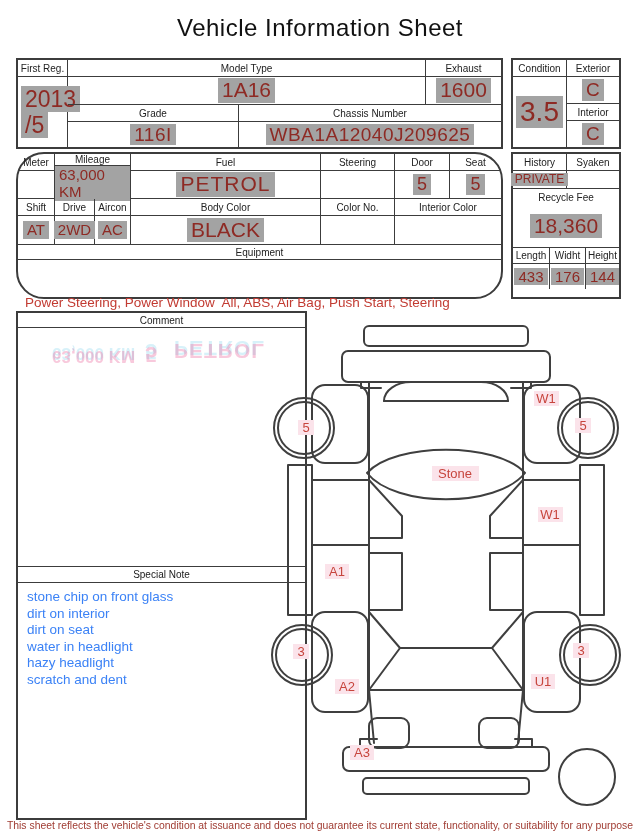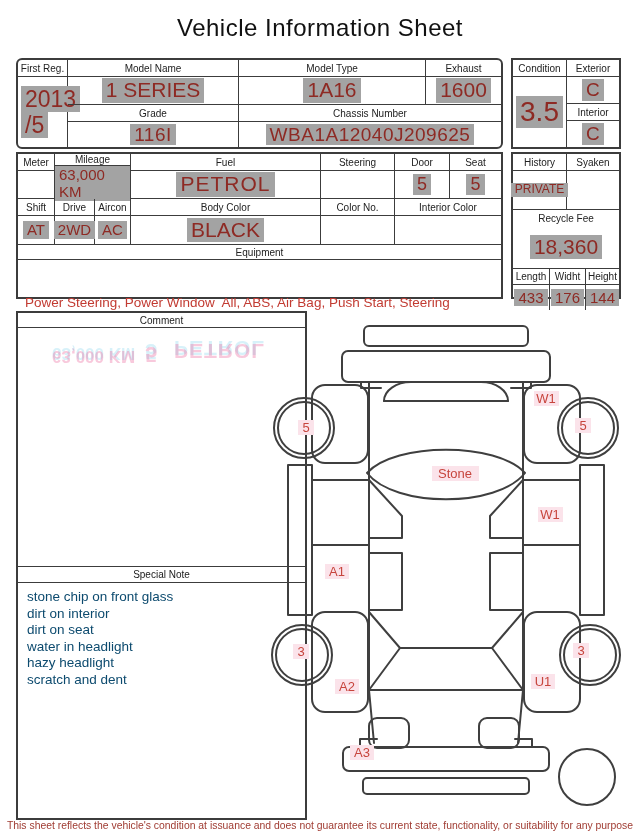--- a/index.html
+++ b/index.html
@@ -18,49 +18,43 @@
   .val{flex:1;display:flex;align-items:center;justify-content:center;}
   .pink{background:#a3a3a3;color:#8e2a24;padding:0 4px;line-height:1.15;}
   .v22{font-size:21px;}  .v20{font-size:19px;letter-spacing:.5px;}
   .v16{font-size:15px;}  .v18{font-size:18px;} .v28{font-size:28px;}
   .v13{font-size:12px;}
   .eq-text{flex:1;padding:3px 7px;color:#c23b32;font-size:13.5px;line-height:16px;white-space:pre-wrap;}
   .firstreg{flex:1;display:flex;flex-direction:column;justify-content:center;align-items:flex-start;
             padding-left:3px;font-size:23px;color:#8e2a24;}
   .ghost{position:absolute;color:rgba(235,90,150,.33);transform:scaleY(-1);
          text-shadow:0 3px 0 rgba(110,205,235,.28);font-weight:bold;}
-  .sn-line{color:#0c4a6e;font-size:13.5px;line-height:16.5px;}
+  .sn-line{color:#3b82f6;font-size:13.5px;line-height:16.5px;}
   .footer{position:absolute;top:820px;left:0;width:100%;text-align:center;
           font-size:10.4px;color:#a03c33;}
   svg text{font-family:"Liberation Sans",sans-serif;}
 </style>
 </head>
 <body>
 
 <div class="page">
 
   <div class="title">Vehicle Information Sheet</div>
 
-  <div class="box" style="left:16px;top:58px;width:487px;height:91px;border-radius:6px;">
+  <div class="box" style="left:16px;top:58px;width:487px;height:91px;">
     <div style="display:flex;height:100%;">
       <div class="fieldcell" style="width:50px;">
         <div class="hdr">First Reg.</div>
         <div class="firstreg">
           <span class="pink">2013</span>
           <span class="pink">/5</span>
         </div>
       </div>
       <div style="flex:1;display:flex;flex-direction:column;">
         <div class="frow bb" style="height:45px;">
-          <div class="fieldcell" style="width:171px;">
-            <div class="hdr">Model Name</div>
-            <div class="val">
-                <span class="pink v22">1 SERIES</span>
-              </div>
-          </div>
           <div class="fieldcell" style="flex:1;">
             <div class="hdr">Model Type</div>
             <div class="val">
                 <span class="pink v22">1A16</span>
               </div>
           </div>
           <div class="fieldcell last" style="width:75px;">
             <div class="hdr">Exhaust</div>
             <div class="val">
                 <span class="pink v22">1600</span>
@@ -99,21 +93,21 @@
             <span class="pink v20">C</span>
           </div>
         <div class="hdr">Interior</div>
         <div class="val">
             <span class="pink v20">C</span>
           </div>
       </div>
     </div>
   </div>
 
-  <div class="box" style="left:16px;top:152px;width:487px;height:147px;">
+  <div class="box" style="left:16px;top:152px;width:487px;height:147px;border-radius:28px;">
     <div class="frow bb" style="height:45px;">
       <div class="fieldcell" style="width:37px;">
         <div class="hdr">Meter</div>
         <div class="val"></div>
       </div>
       <div class="fieldcell" style="width:76px;">
         <div class="hdr">Mileage</div>
         <div class="val">
             <span class="pink v16">63,000 KM</span>
           </div>
@@ -176,21 +170,21 @@
       </div>
     </div>
     <div class="hdr" style="height:15px;">Equipment</div>
     <div class="eq-text">
       <div>Power Steering, Power Window  All, ABS, Air Bag, Push Start, Steering Switch, Naviga</div>
       <div>tion System, Alloy Wheels, Fog Light</div>
     </div>
   </div>
 
   <div class="box" style="left:511px;top:152px;width:110px;height:147px;">
-    <div class="frow bb" style="height:56px;">
+    <div class="frow bb" style="height:35px;">
       <div class="fieldcell" style="width:54px;">
         <div class="hdr">History</div>
         <div class="val">
             <span class="pink v13">PRIVATE</span>
           </div>
       </div>
       <div class="fieldcell last" style="flex:1;">
         <div class="hdr">Syaken</div>
         <div class="val"></div>
       </div>

